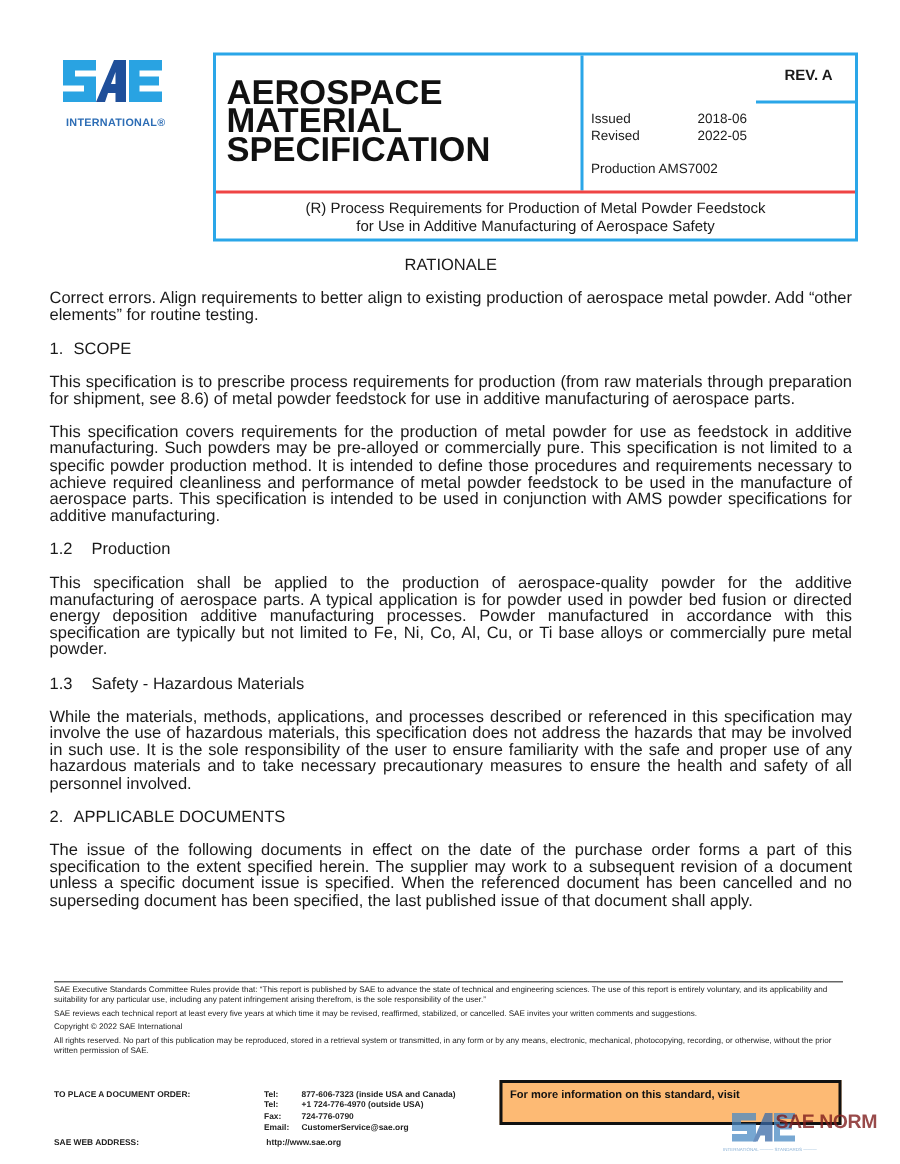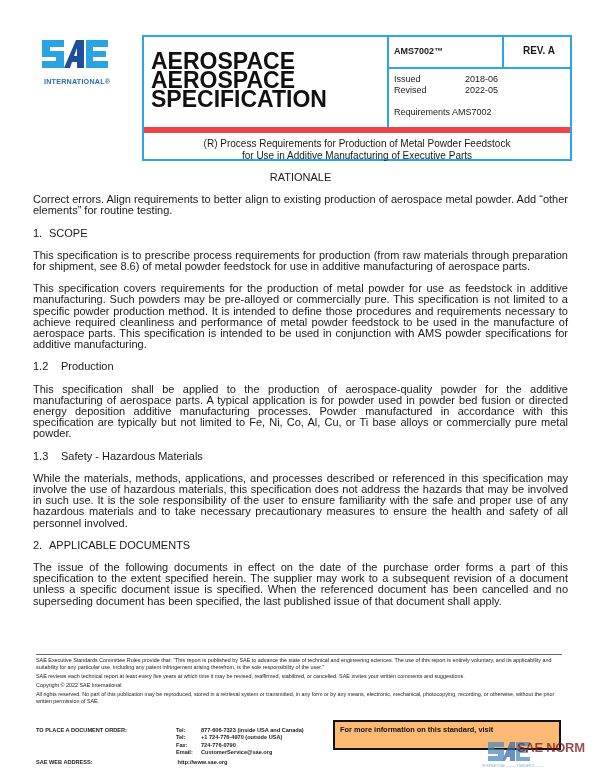--- a/index.html
+++ b/index.html
@@ -9,21 +9,21 @@
   .logo-text { position: absolute; left: 44px; top: 77px; font-size: 7.2px; font-weight: bold; color: #2d6db5; letter-spacing: 0.2px; }
 
   .header-box { position: absolute; left: 142px; top: 35px; width: 430px; height: 126px; border: 2px solid #2aa6e8; box-sizing: border-box; }
   .hb-title { position: absolute; left: 0; top: 0; width: 245px; height: 90px; border-right: 2px solid #2aa6e8; box-sizing: border-box; padding: 15px 0 0 7px; font-size: 23px; font-weight: bold; line-height: 19px; color: #111; }
   .hb-num { position: absolute; left: 245px; top: 0; width: 115px; height: 32px; border-right: 2px solid #2aa6e8; border-bottom: 2px solid #2aa6e8; box-sizing: border-box; padding: 9px 0 0 5px; font-size: 9px; font-weight: bold; }
   .hb-rev { position: absolute; left: 360px; top: 0; width: 66px; height: 32px; border-bottom: 2px solid #2aa6e8; box-sizing: border-box; padding: 8px 0 0 4px; text-align: center; font-size: 10px; font-weight: bold; }
   .hb-dates { position: absolute; left: 245px; top: 32px; width: 181px; height: 69px; box-sizing: border-box; padding: 5px 0 0 5px; font-size: 9px; line-height: 11px; }
   .hb-dates .row { display: flex; }
   .hb-dates .lbl { width: 71px; }
   .hb-dates .sup { margin-top: 11px; }
-  .hb-subtitle { position: absolute; left: 0; top: 90px; width: 426px; height: 32px; border-top: 6px solid #ef4444; box-sizing: border-box; text-align: center; padding-top: 5px; font-size: 10px; line-height: 12px; }
+  .hb-subtitle { position: absolute; left: 0; top: 90px; width: 426px; height: 32px; border-top: 2px solid #ef4444; box-sizing: border-box; text-align: center; padding-top: 5px; font-size: 10px; line-height: 12px; }
 
   .body { position: absolute; left: 33px; top: 172px; width: 535px; font-size: 11px; line-height: 11.2px; color: #1a1a1a; }
   .rationale { text-align: center; margin-bottom: 11px; }
   .para { text-align: justify; margin: 0 0 11px 0; }
   .heading { margin: 0 0 11px 0; display: flex; }
   .heading .num { width: 16px; }
   .heading.sub .num { width: 28px; }
 
   .footer-rule { position: absolute; left: 36px; top: 654px; width: 526px; height: 0; border-top: 1px solid #666; }
   .footer { position: absolute; left: 36px; top: 657px; width: 526px; font-size: 5.4px; line-height: 7px; color: #222; }
@@ -52,38 +52,37 @@
 
   <path d="M24 32 L36 4 H44 L44 32 H37 V26 H32 L30 32 Z M34 20 H37 V12 Z" fill="#1f4f9a"></path>
 
   <path d="M46 4 H68 V11 H53 V15 H66 V21 H53 V25 H68 V32 H46 Z" fill="#29a3e2"></path>
 </svg>
 <div class="logo-text">INTERNATIONAL®</div>
 
 <div class="header-box">
   <div class="hb-title">
     <div>AEROSPACE</div>
-    <div>AEROSPACE SPECIFICATION</div>
+    <div>MATERIAL SPECIFICATION</div>
   </div>
-  <div class="hb-num">AMS7002™</div>
   <div class="hb-rev">REV. A</div>
   <div class="hb-dates">
     <div class="row">
       <span class="lbl">Issued</span>
       <span>2018-06</span>
     </div>
     <div class="row">
       <span class="lbl">Revised</span>
       <span>2022-05</span>
     </div>
-    <div class="sup">Requirements AMS7002</div>
+    <div class="sup">Production AMS7002</div>
   </div>
   <div class="hb-subtitle">
     <div>(R) Process Requirements for Production of Metal Powder Feedstock</div>
-    <div>for Use in Additive Manufacturing of Executive Parts</div>
+    <div>for Use in Additive Manufacturing of Aerospace Safety</div>
   </div>
 </div>
 
 <div class="body">
   <div class="rationale">RATIONALE</div>
   <p class="para">Correct errors. Align requirements to better align to existing production of aerospace metal powder. Add “other elements” for routine testing.</p>
 
   <div class="heading">
     <span class="num">1.</span>
     <span>SCOPE</span>

